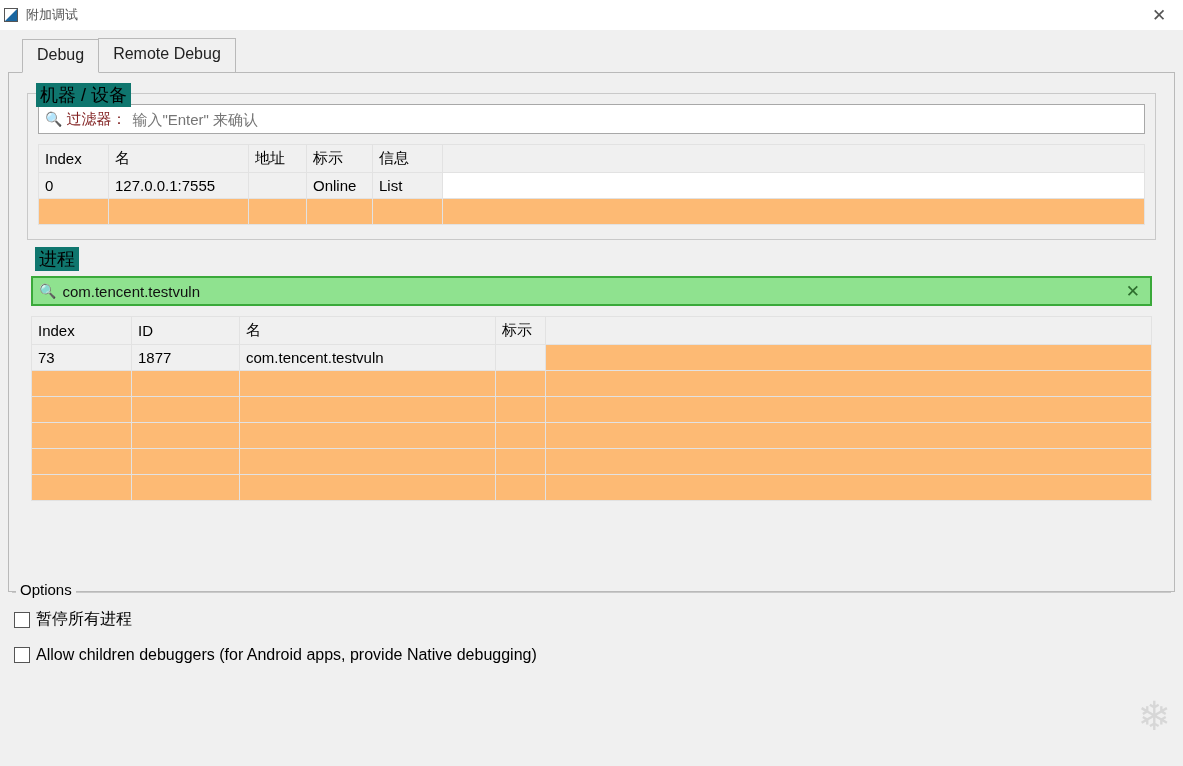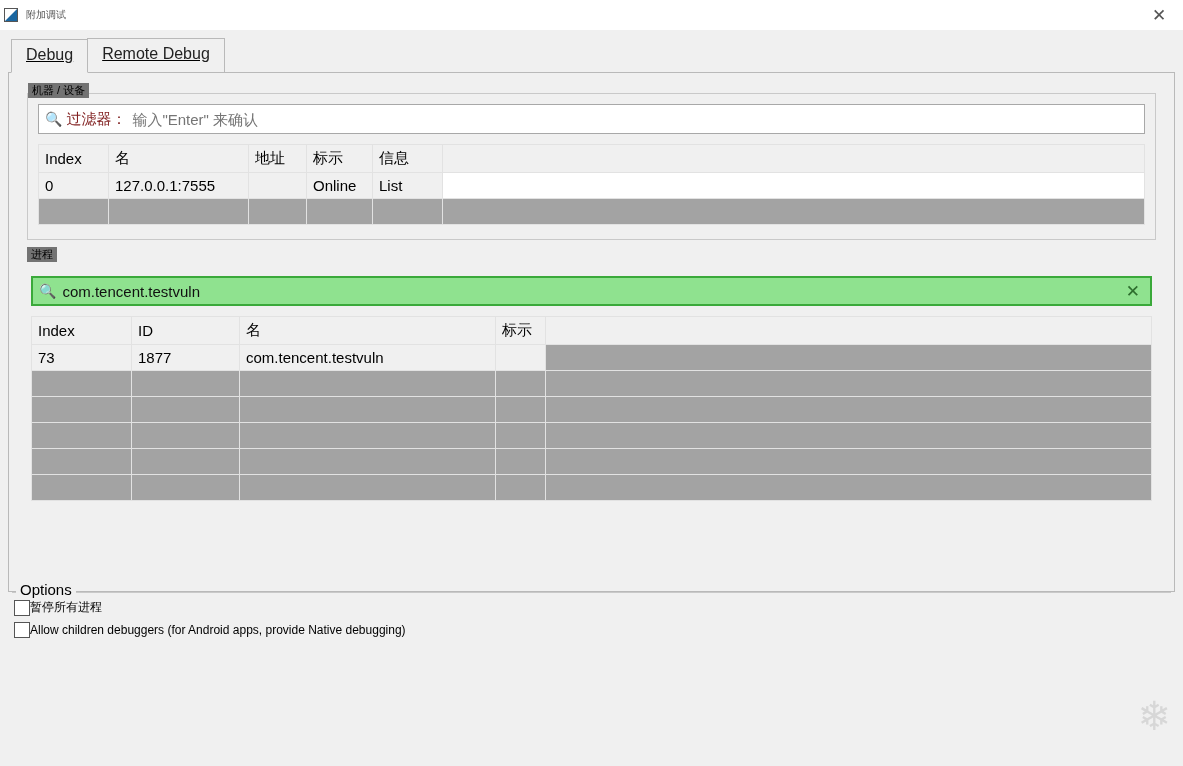--- a/index.html
+++ b/index.html
@@ -21,33 +21,32 @@
     align-items: center;
     padding: 0 4px;
     background: #fff;
   }
   .titlebar .app-icon {
     width: 14px; height: 14px;
     border: 1px solid #555;
     background: linear-gradient(135deg,#fff 48%,#1a66a0 52%);
     margin-right: 8px;
   }
-  .titlebar .title { color:#555; flex:1; font-size:10px; }
+  .titlebar .title { color:#555; flex:1; font-size:13px; }
   .titlebar .close-x {
     width: 40px; text-align:center; color:#555; font-size:17px; cursor:pointer;
     font-family: Arial, sans-serif;
   }
   .client {
     padding: 8px;
     background: #f0f0f0;
   }
   .tabs-bar {
     display:flex;
-    margin-left:3px;
-    text-decoration:underline;
+    margin-left:14px;
   }
   .tab {
     border:1px solid #b9b9b9;
     border-bottom:none;
     padding:6px 14px 8px;
     background:#f0f0f0;
     margin-right:-1px;
     cursor:pointer;
     font-size:16px;
     color:#222;
@@ -67,24 +66,24 @@
   }
   .groupbox {
     border:1px solid #c9c9c9;
     margin-top:8px;
     padding:10px 10px 14px;
     position:relative;
   }
   .groupbox > .legend {
     position:absolute;
     top:-11px;
-    left:0;
-    background:#737373;
+    left:8px;
+    background:#0f766e;
     padding:0 4px;
-    font-size:11px;
+    font-size:18px;
   }
   .noborder { border:none; padding-left:4px; padding-right:4px; }
   .filter-wrap {
     display:flex;
     align-items:center;
     border:1px solid #a8a8a8;
     background:#fff;
     height:30px;
     padding:0 6px;
   }
@@ -98,21 +97,21 @@
   .filter-label { color:#7f1d1d; font-size:15px; margin-right:4px;}
   .filter-input {
     flex:1; border:none; outline:none; background:transparent; font-size:15px;
     font-family:inherit;
   }
   .filter-input.value { color:#111; }
   .clear-x { color:#2e6e2e; font-size:17px; cursor:pointer; padding:0 4px;}
   table.grid {
     border-collapse:collapse;
     width:100%;
-    background:#a3a3a3;
+    background:#fdba74;
     margin-top:10px;
     table-layout:fixed;
   }
   table.grid th, table.grid td {
     border:1px solid #e2e2e2;
     padding:4px 6px;
     text-align:left;
     font-weight:normal;
     font-size:15px;
     height:26px;
@@ -132,21 +131,21 @@
   }
   .options {
     border:1px solid #c9c9c9;
     border-left:none; border-right:none; border-bottom:none;
     margin:0 4px;
     position:relative;
   }
   .options .legend{
     position:absolute; top:-12px; left:4px; background:#f0f0f0; padding:0 4px; font-size:15px;
   }
-  .chk-row { display:flex; align-items:center; margin:6px 0 2px 2px; font-size:12px;}
+  .chk-row { display:flex; align-items:center; gap:6px; margin:16px 0 2px 2px; font-size:16px;}
   .chk {
     width:16px; height:16px; border:1px solid #555; background:#fff; display:inline-block;
   }
   .watermark {
     position:absolute; right:10px; bottom:30px;
     font-size:40px; color:#d7d7d7; letter-spacing:2px;
     display:flex; align-items:center; gap:8px; pointer-events:none;
     user-select:none;
   }
   .snow { line-height:1; }

